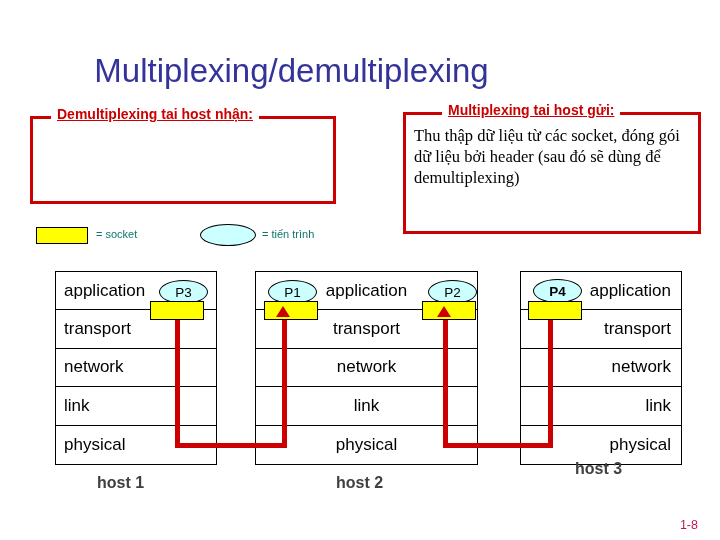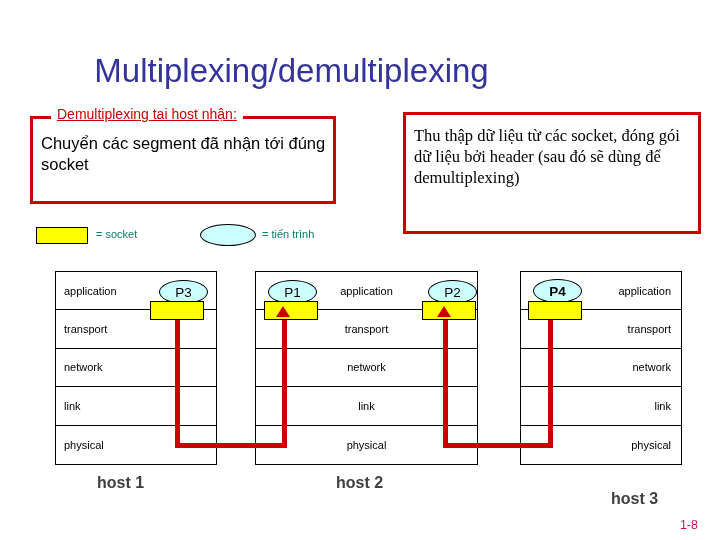--- a/index.html
+++ b/index.html
@@ -14,21 +14,21 @@
   .title{
     position:absolute;left:0;top:52px;width:583px;text-align:center;
     font-size:33px;color:#333399;font-weight:400;letter-spacing:0px;
     white-space:nowrap;
   }
 
   
   .callout{position:absolute;border:3px solid #cc0000;background:transparent;}
   .callout .heading{
     position:absolute;top:-13px;background:#ffffff;
-    color:#cc0000;font-size:14px;font-weight:normal;
+    color:#cc0000;font-size:14px;font-weight:bold;
     text-decoration:underline;white-space:nowrap;padding:0 6px;
   }
   .callout .body{
     position:absolute;left:8px;right:4px;top:14px;
     color:#000000;font-size:16.5px;line-height:21px;
   }
   #box-demux{left:30px;top:116px;width:300px;height:82px;}
   #box-demux .heading{left:18px;}
   #box-mux{left:403px;top:112px;width:292px;height:116px;}
   #box-mux .heading{left:36px;}
@@ -44,41 +44,41 @@
     background:#ccffff;border:1px solid #000000;border-radius:50%;
   }
   .legend-text{position:absolute;font-size:11px;color:#0f766e;white-space:nowrap;}
   #legend-socket-text{left:96px;top:228px;}
   #legend-process-text{left:262px;top:228px;}
 
   
   .host{position:absolute;border:1px solid #000000;background:#ffffff;}
   .layer{
     position:relative;border-bottom:1px solid #000000;
-    font-size:11px;color:#000000;
+    font-size:17px;color:#000000;
     display:flex;align-items:center;box-sizing:border-box;
   }
   .layer:last-child{border-bottom:none;}
   .layer.align-left{justify-content:flex-start;padding-left:8px;}
   .layer.align-center{justify-content:center;}
   .layer.align-right{justify-content:flex-end;padding-right:10px;}
 
   #host1{left:55px;top:271px;width:160px;height:192px;}
   #host2{left:255px;top:271px;width:221px;height:192px;}
   #host3{left:520px;top:271px;width:160px;height:192px;}
   #host1 .layer,#host3 .layer{height:38.4px;}
   #host2 .layer{height:38.4px;}
 
   .host-label{
     position:absolute;font-size:16px;color:#404040;font-weight:bold;
     white-space:nowrap;
   }
   #host1-label{left:97px;top:474px;}
   #host2-label{left:336px;top:474px;}
-  #host3-label{left:575px;top:490px;margin-left:36px;}
+  #host3-label{left:575px;top:460px;}
 
   
   .socket{
     position:absolute;width:52px;height:17px;
     background:#ffff00;border:1px solid #000000;z-index:6;
   }
   .proc{
     position:absolute;width:47px;height:22px;
     background:#ccffff;border:1px solid #000000;border-radius:50%;
     display:flex;align-items:center;justify-content:center;
@@ -129,24 +129,24 @@
 </style>
 </head>
 <body>
 
 <div id="stage">
 
   <div class="title">Multiplexing/demultiplexing</div>
 
   <div class="callout" id="box-demux">
     <div class="heading">Demultiplexing tai host nhận:</div>
-    <div class="body">Chuyển các segment đã nhận tới đúng socket</div>
   </div>
 
   <div class="callout" id="box-mux">
+    <div class="heading">Multiplexing tai host gửi:</div>
     <div class="body">Thu thập dữ liệu từ các socket, đóng gói dữ liệu bởi header (sau đó sẽ dùng để demultiplexing)</div>
   </div>
 
   <div class="legend-swatch"></div>
   <div class="legend-text" id="legend-socket-text">= socket</div>
   <div class="legend-oval"></div>
   <div class="legend-text" id="legend-process-text">= tiến trình</div>
 
   <div class="host" id="host1">
     <div class="layer align-left">application</div>

